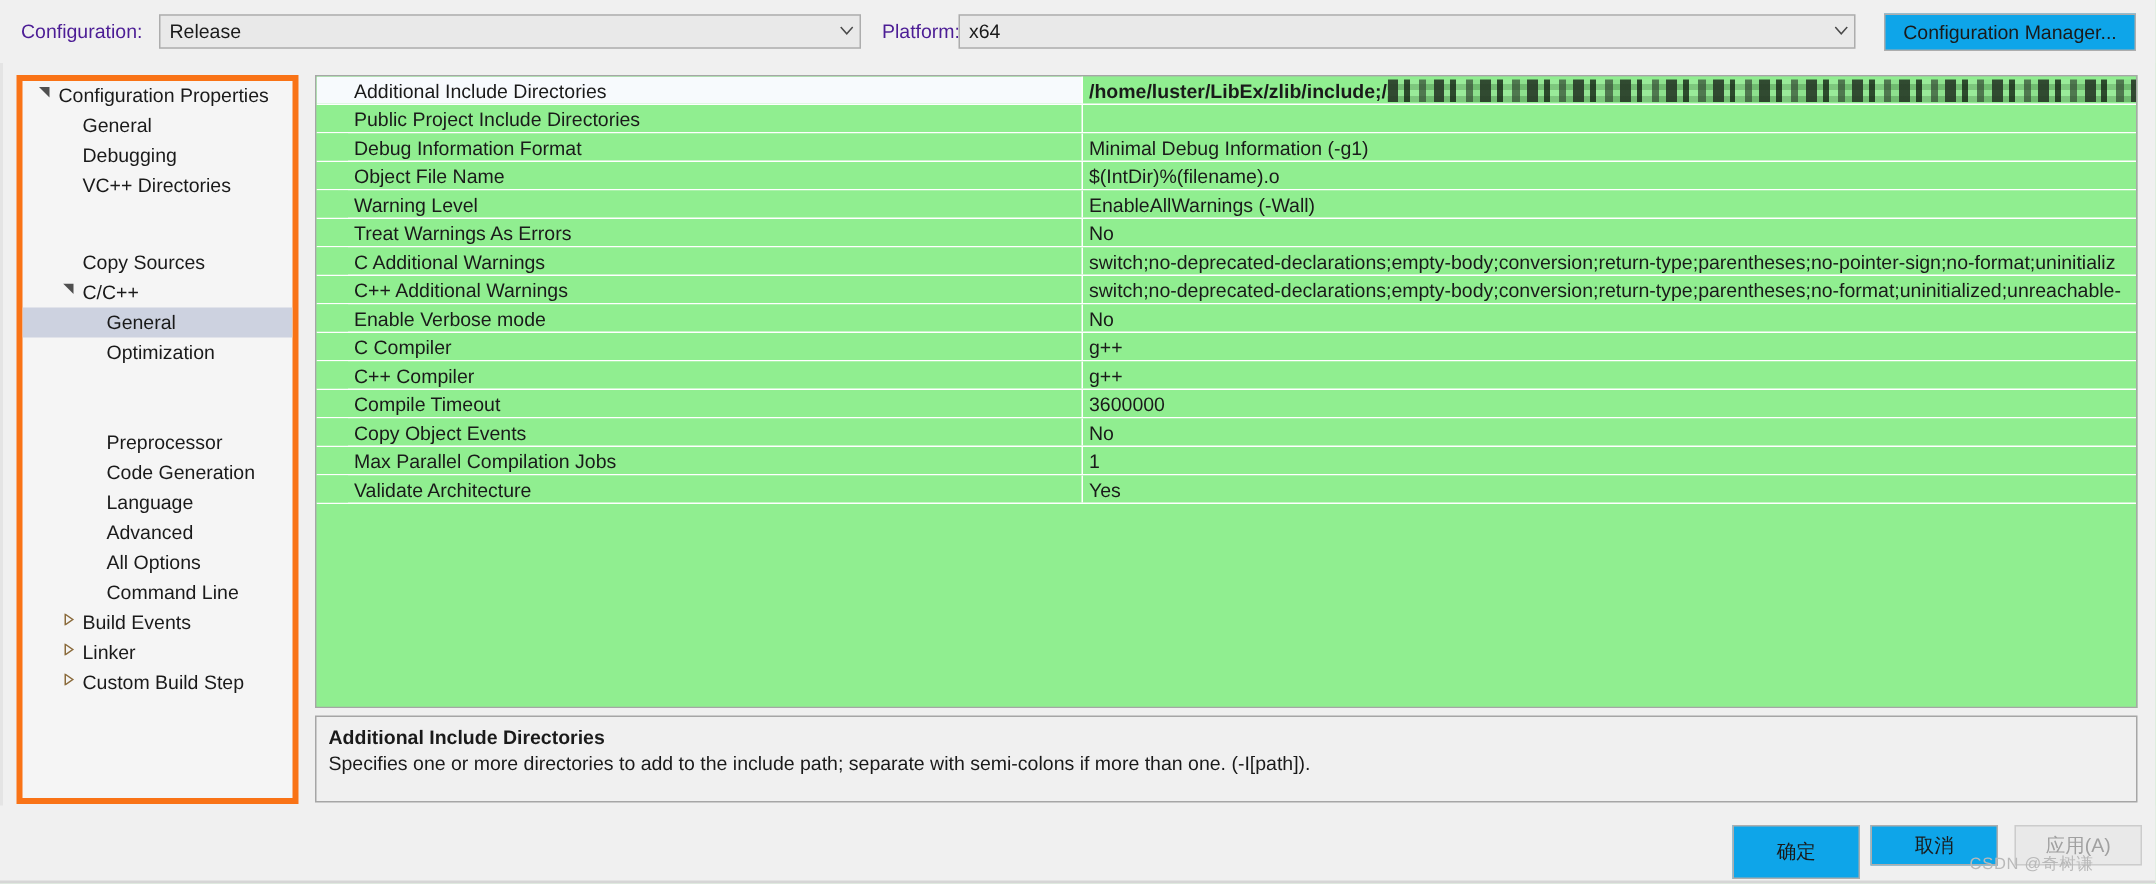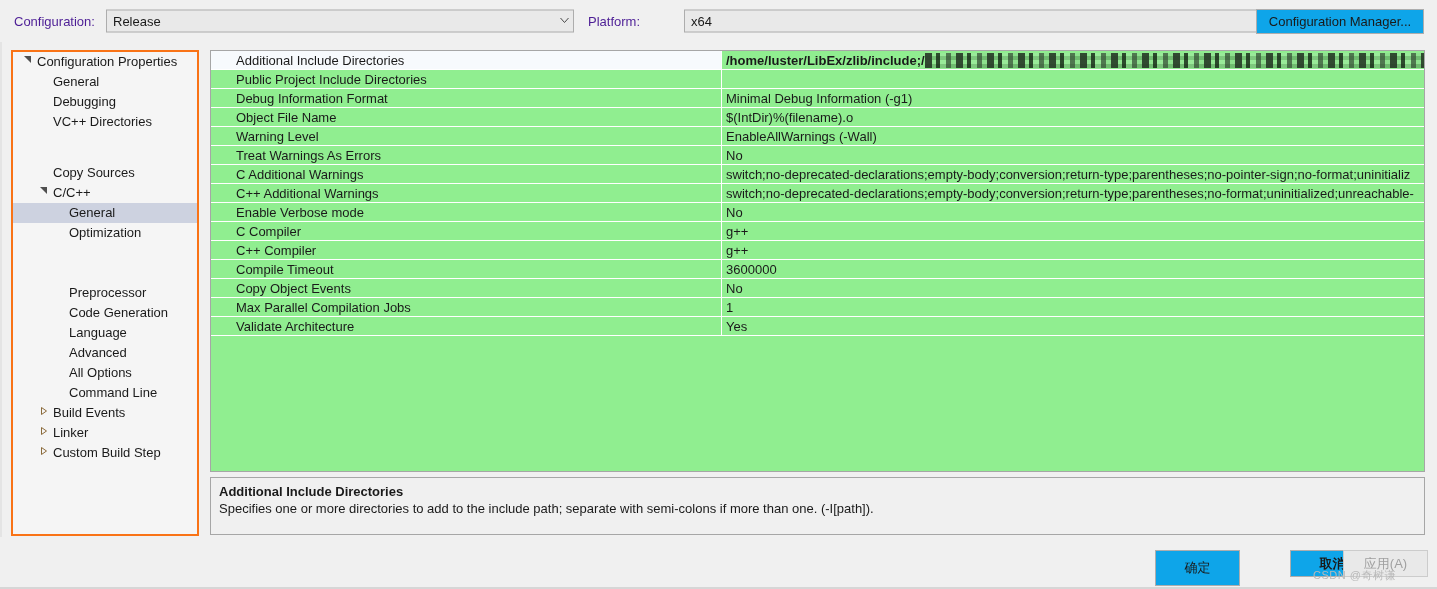--- a/index.html
+++ b/index.html
@@ -46,21 +46,21 @@
     background: #0ea5e9;
     border: 1px solid #adadad;
     font-size: 13px; color: #1a1a1a;
     display: flex; align-items: center; justify-content: center;
     white-space: nowrap;
   }
   .btn.disabled { color: #a0a0a0; background: #e9e9e9; border-color: #cccccc; }
   
   .treepanel {
     position: absolute; left: 11px; top: 50px; width: 188px; height: 486px;
-    background: #f5f5f5; border: 2px solid #f97316;
+    background: #f5f5f5; border: 4px solid #f97316;
     overflow: hidden;
   }
   .tree-item {
     position: relative;
     height: 20px; line-height: 20px;
     font-size: 13px; color: #1a1a1a;
     white-space: nowrap;
     display: flex; align-items: center;
   }
   .tree-item.sel { background: #cdd2e0; }
@@ -164,21 +164,21 @@
       <span class="cval">Release</span>
       <span class="arrow">
         <svg width="9" height="6" viewBox="0 0 9 6">
             <path d="M0.5 0.5 L4.5 5 L8.5 0.5" fill="none" stroke="#4a4a4a" stroke-width="1"></path>
           </svg>
       </span>
     </div>
 
     <div class="tb-label" style="left:588px;">Platform:</div>
 
-    <div class="combo" style="left:684px; width:598px;">
+    <div class="combo" style="left:639px; width:598px;">
       <span class="cval">x64</span>
       <span class="arrow">
         <svg width="9" height="6" viewBox="0 0 9 6">
             <path d="M0.5 0.5 L4.5 5 L8.5 0.5" fill="none" stroke="#4a4a4a" stroke-width="1"></path>
           </svg>
       </span>
     </div>
 
     <div class="btn" style="left:1256px; top:9px; width:168px; height:25px;">Configuration Manager...</div>
   </div>
@@ -347,20 +347,20 @@
     <div class="filler" style="height:160px;"></div>
   </div>
 
   <div class="descpanel">
     <div class="desc-title">Additional Include Directories</div>
     <div class="desc-body">Specifies one or more directories to add to the include path; separate with semi-colons if more than one. (-I[path]).</div>
   </div>
 
   <div class="footer">
     <div class="btn" style="left:1155px; top:13px; width:85px; height:36px;">确定</div>
-    <div class="btn" style="left:1290px; top:13px; width:85px; height:27px;font-weight:bold;">取消</div>
+    <div class="btn" style="left:1247px; top:13px; width:85px; height:27px;">取消</div>
     <div class="btn disabled" style="left:1343px; top:13px; width:85px; height:27px;">应用(A)</div>
   </div>
 
   <div class="watermark">CSDN @奇树谦</div>
   <div class="divider"></div>
 
 </div>
 
 </body></html>

